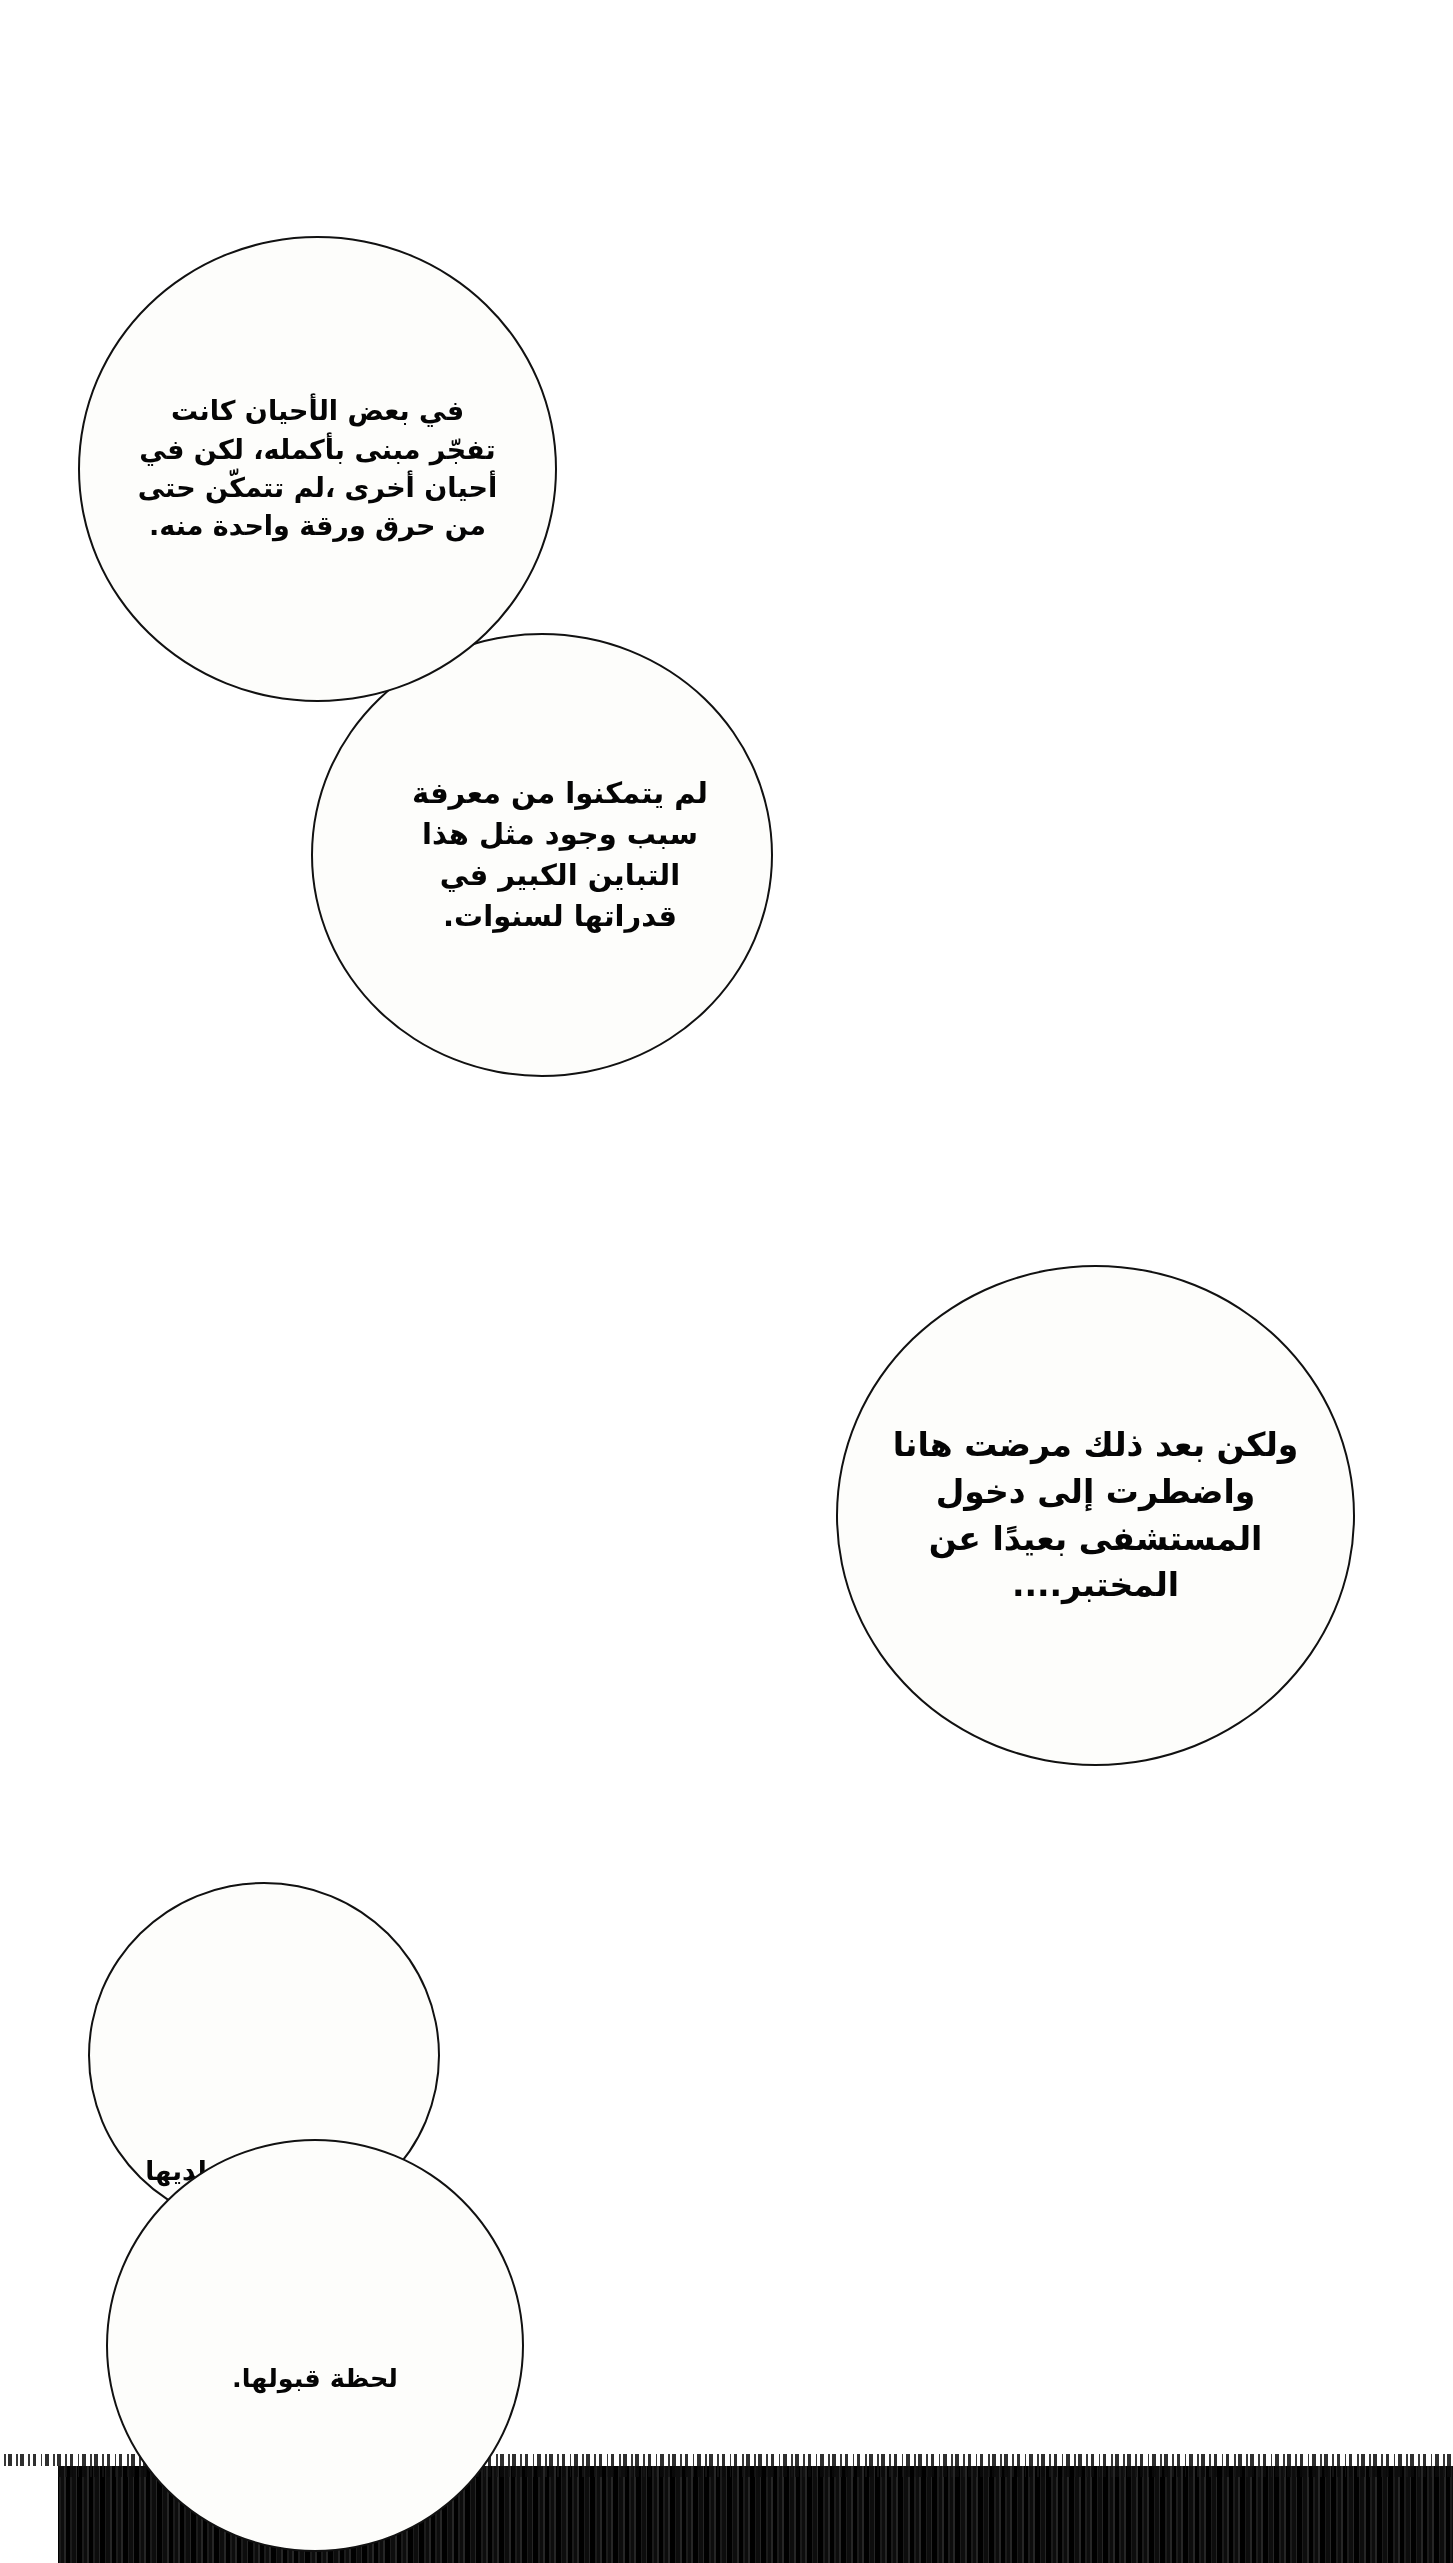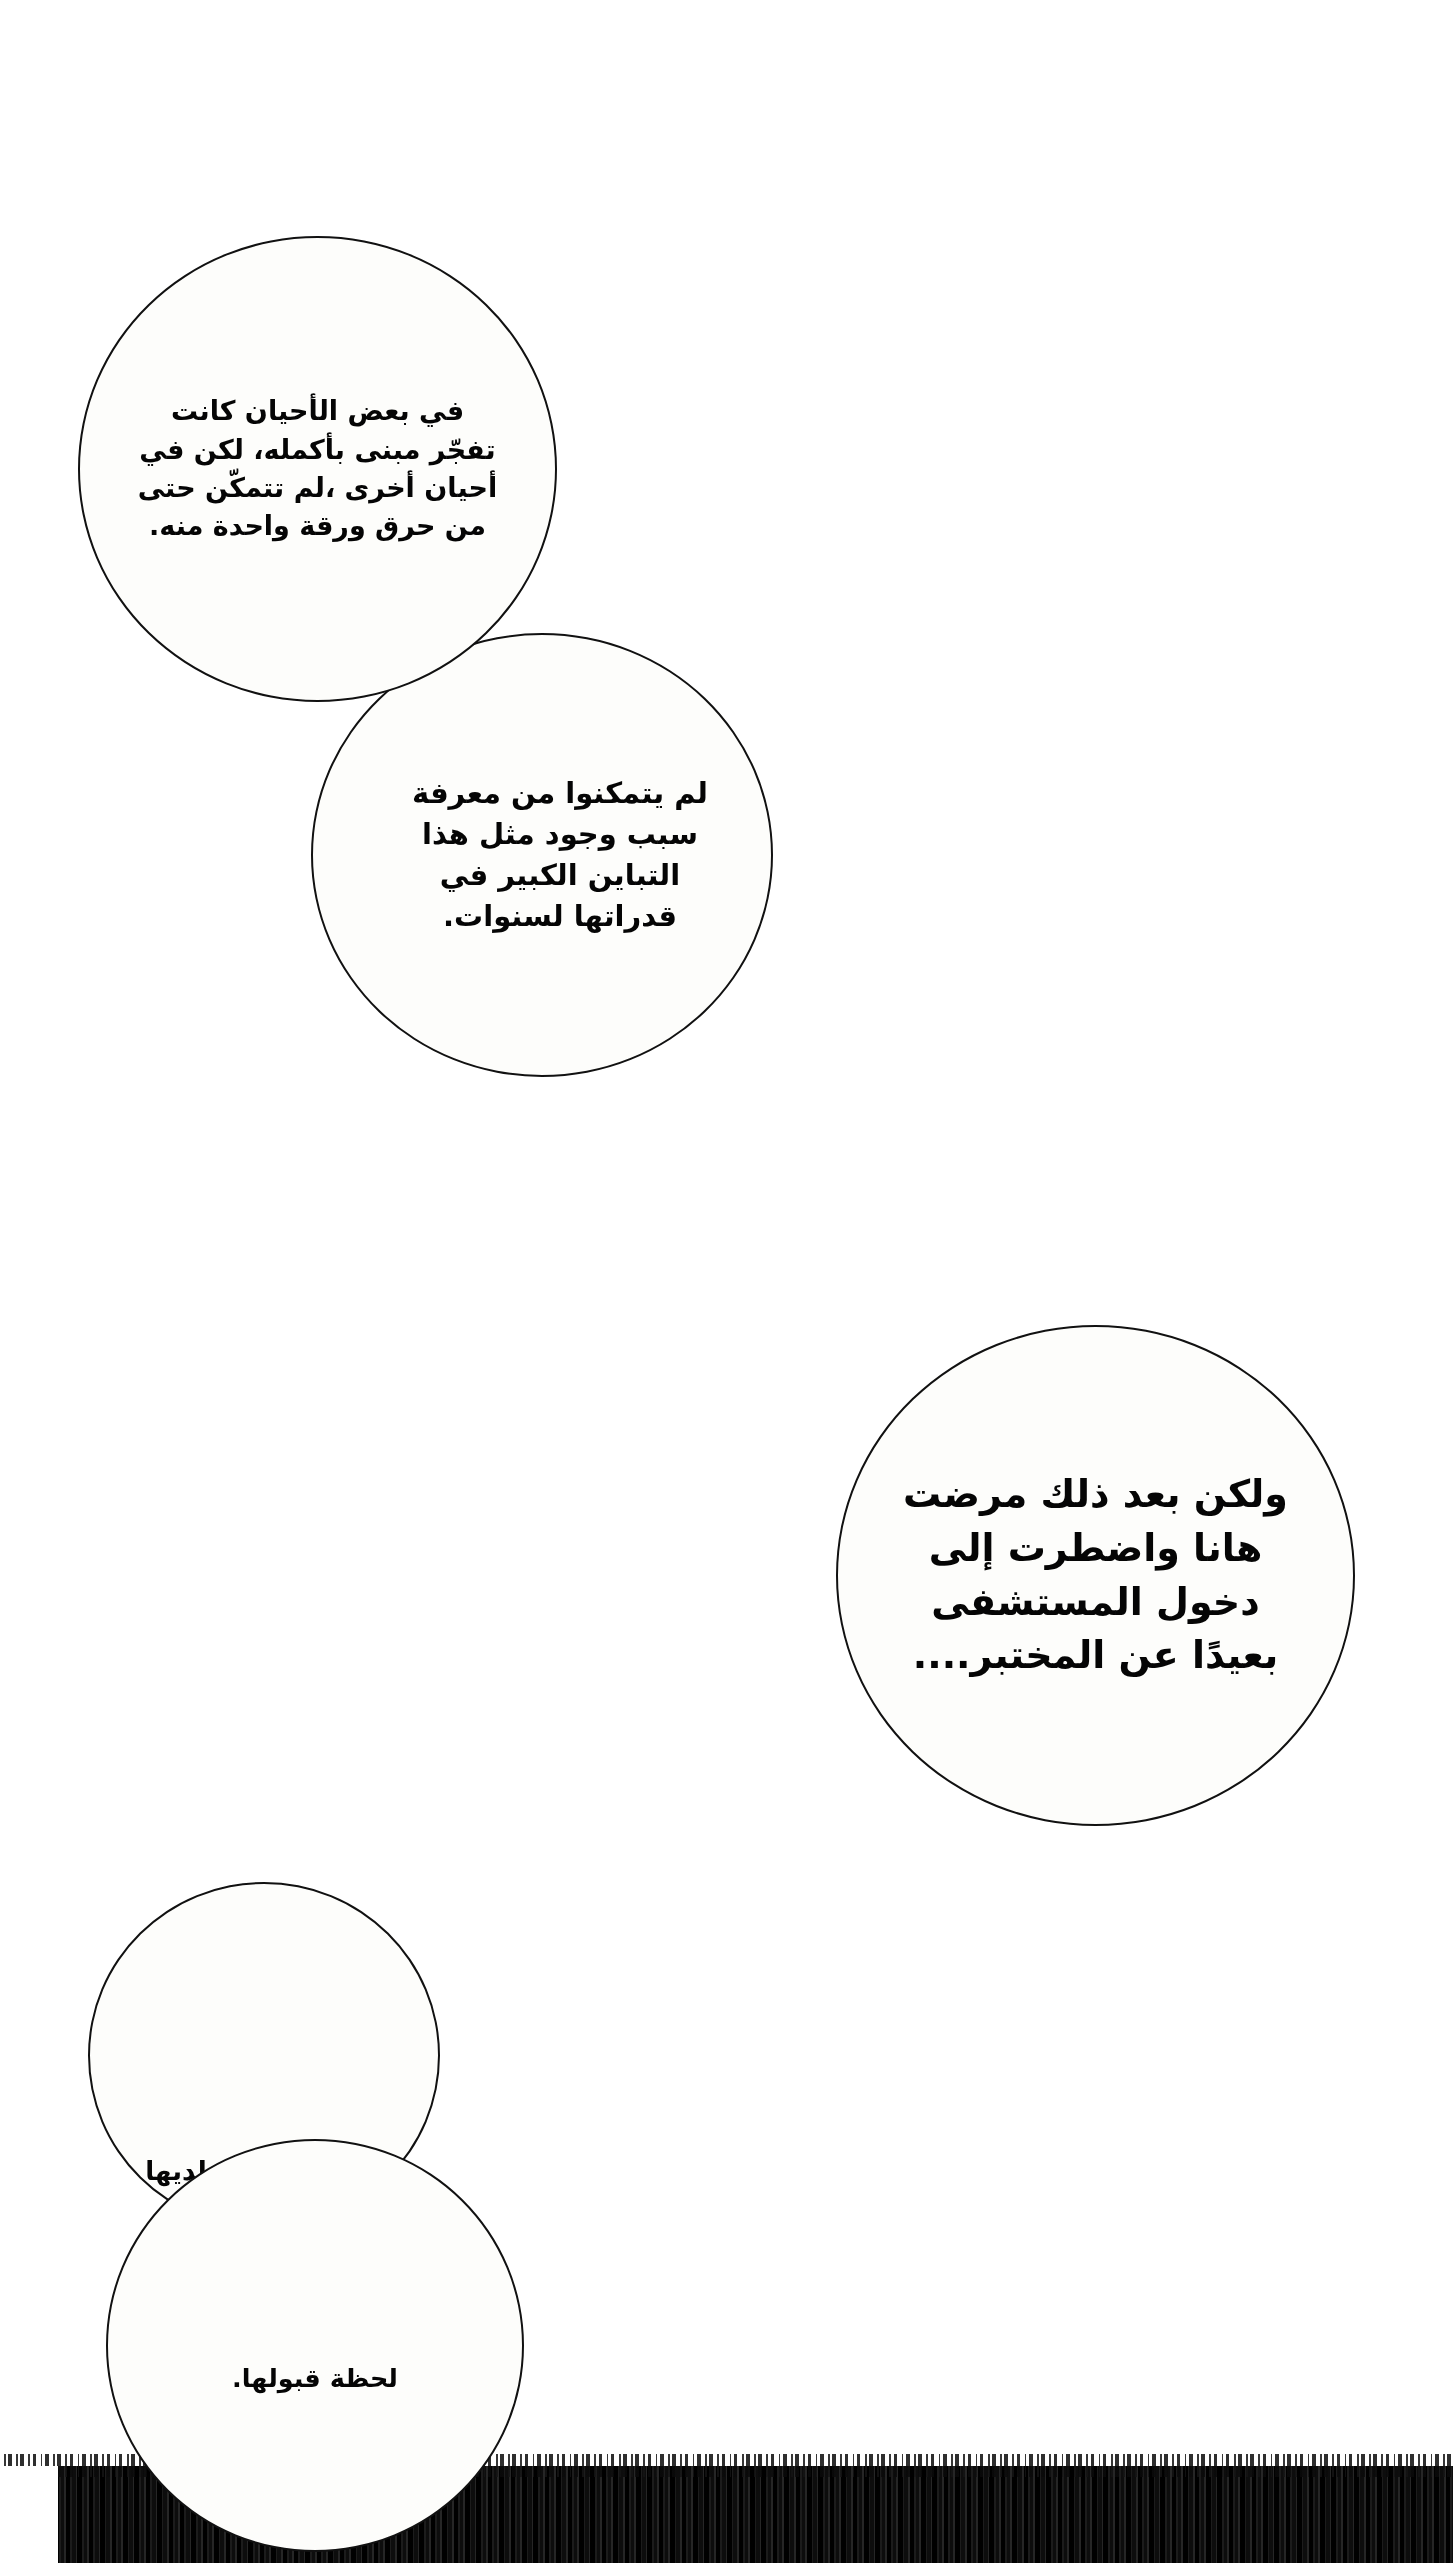--- a/index.html
+++ b/index.html
@@ -62,24 +62,24 @@
     width: 462px;
     height: 444px;
     font-size: 29px;
     z-index: 2;
   }
   #bubble-2 .txt { padding: 0 13%; margin-left: 36px; }
 
   
   #bubble-3 {
     left: 855px;
-    top: 1325px;
+    top: 1265px;
     width: 519px;
     height: 501px;
-    font-size: 38px;
+    font-size: 33px;
     z-index: 3;
   }
   #bubble-3 .txt { padding: 0 9%; }
 
   
   #bubble-4 {
     left: 107px;
     top: 1882px;
     width: 352px;
     height: 347px;

